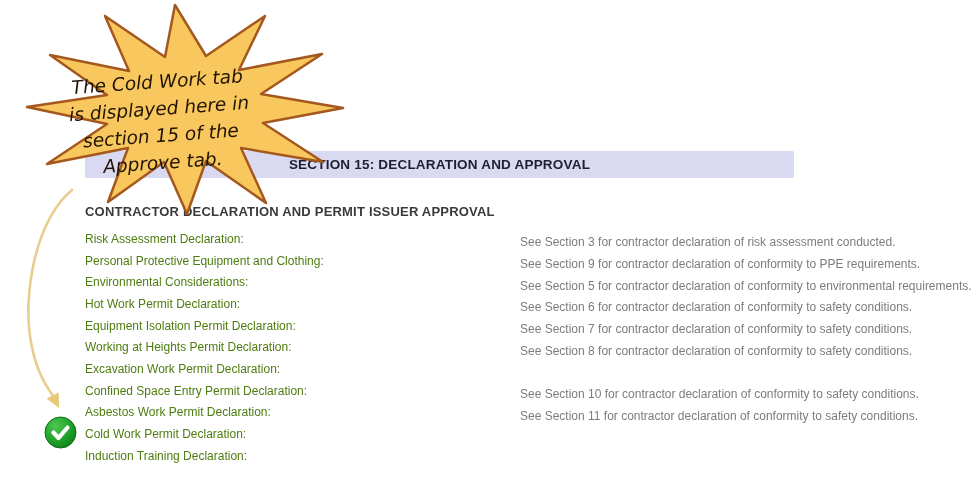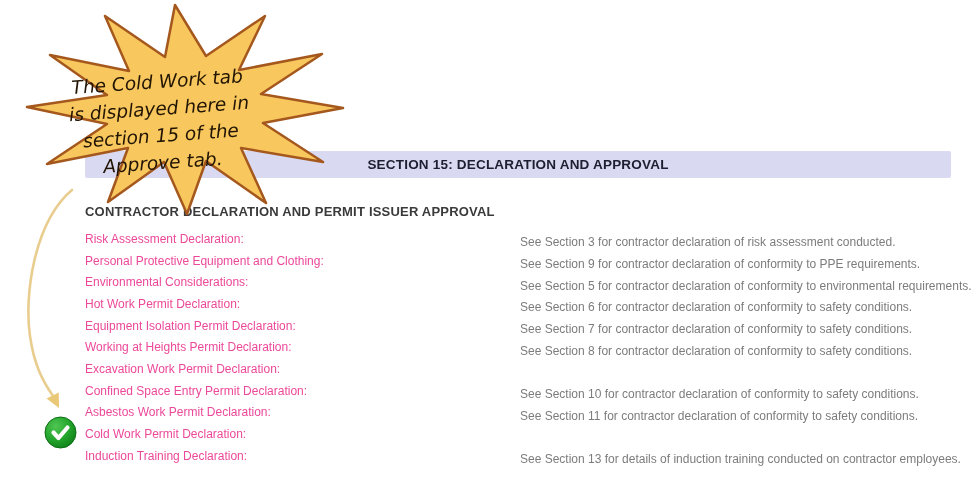--- a/index.html
+++ b/index.html
@@ -3,41 +3,41 @@
 <meta charset="utf-8">
 <style>
   html,body{margin:0;padding:0;}
   body{
     width:980px;height:500px;position:relative;overflow:hidden;
     background:#ffffff;
     font-family:"Liberation Sans", sans-serif;
   }
   
   .section-bar{
-    position:absolute;left:85px;top:151px;width:866px;height:27px;
+    position:absolute;left:85px;top:151px;width:709px;height:27px;
     background:#d9d9f2;border-radius:2px;z-index:1;
     display:flex;align-items:center;justify-content:center;
   }
   .section-bar .bar-title{
     font-size:13.5px;font-weight:bold;color:#1e1e30;letter-spacing:0.2px;
   }
   
   .main-heading{
     position:absolute;left:85px;top:204px;z-index:2;
     font-size:13px;font-weight:bold;color:#3a3a3a;letter-spacing:0.2px;
   }
   
   .rows{
     position:absolute;left:85px;top:228px;right:0;z-index:2;
   }
   .decl-row{
     position:relative;height:21.7px;display:flex;align-items:center;
   }
   .decl-row .row-label{
-    font-size:12px;color:#ec4899;
+    font-size:12px;color:#4d7c0f;
   }
   .decl-row .row-value{
     position:absolute;left:435px;font-size:12px;color:#7c7c7c;white-space:nowrap;margin-top:7px;
   }
   
   .starburst{
     position:absolute;left:25px;top:2px;width:320px;height:215px;z-index:5;
   }
   .star-text{
     position:absolute;left:38px;top:68px;width:244px;z-index:6;
@@ -97,21 +97,20 @@
   </div>
   <div class="decl-row">
     <span class="row-label">Asbestos Work Permit Declaration:</span>
     <span class="row-value">See Section 11 for contractor declaration of conformity to safety conditions.</span>
   </div>
   <div class="decl-row">
     <span class="row-label">Cold Work Permit Declaration:</span>
   </div>
   <div class="decl-row">
     <span class="row-label">Induction Training Declaration:</span>
-    <span class="row-value">See Section 13 for details of induction training conducted on contractor employees.</span>
   </div>
 </div>
 
 <svg class="starburst" viewBox="0 0 320 215" xmlns="http://www.w3.org/2000/svg">
   <polygon stroke="#a5581e" stroke-width="2.5" stroke-linejoin="round" points="150,3 181,54 240,14 214,68 297,52 236,92 318,106 238,121 298,160 216,146 241,201 181,159 162,212 139,160 83,200 103,146 22,162 82,122 2,105 82,93 25,53 104,69 80,14 140,55" fill="#f8c75e"></polygon>
 </svg>
 <div class="star-text">
   <div>The Cold Work tab</div>
   <div>is displayed here in</div>
   <div>section 15 of the</div>

